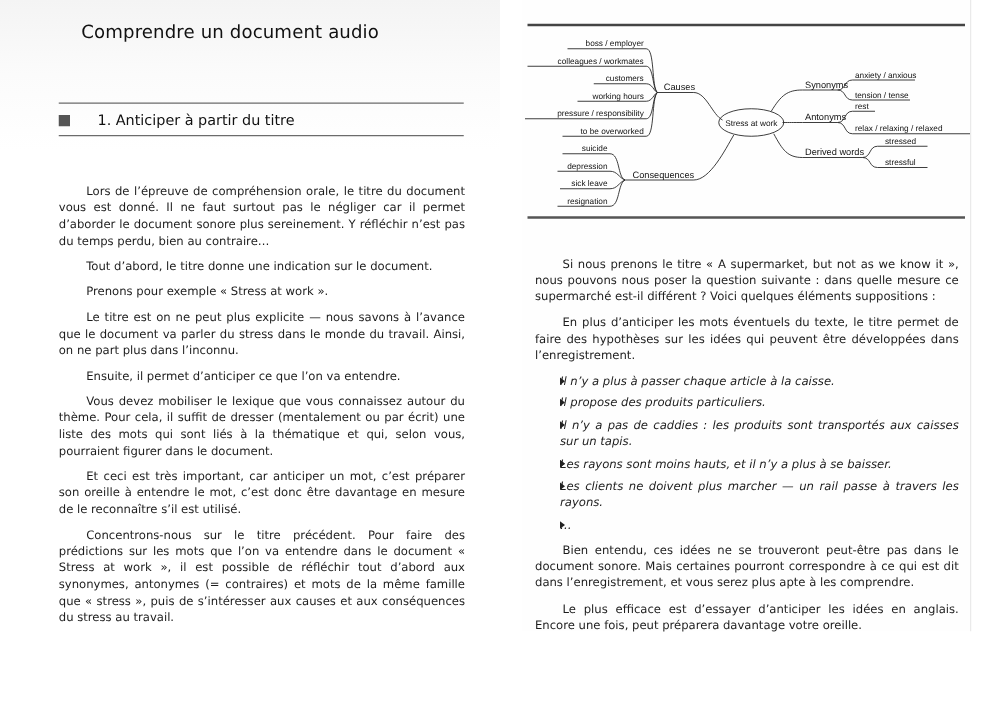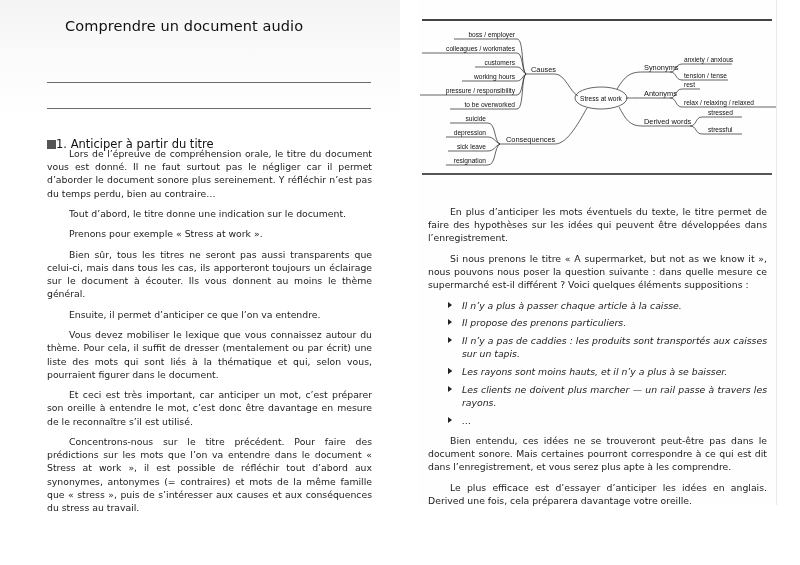--- a/index.html
+++ b/index.html
@@ -11,34 +11,34 @@
   .left-page { left: 0; width: 400px; height: 565px;
     background: linear-gradient(180deg, #f4f4f4 0px, #fbfbfb 60px, #ffffff 120px); }
   .right-page { left: 418px; width: 358px; height: 505px; background: #fefefe;
     border-right: 1px solid #eaeaea; }
   .chapter-title {
     position: absolute; left: 65px; top: 18px; font-size: 14.5px; font-weight: normal;
     color: #111; letter-spacing: 0.1px;
   }
   .rule { position: absolute; height: 1px; background: #6b6b6b; }
   .section-header {
-    position: absolute; left: 47px; top: 89px; display: flex; align-items: center; gap: 0;
-    font-size: 11.5px; color: #111; margin-top: 48px;
+    position: absolute; left: 47px; top: 89px; display: flex; align-items: center; gap: 22px;
+    font-size: 11.5px; color: #111;
   }
   .section-square { width: 9px; height: 9px; background: #555; display: inline-block; }
   .body-text {
     position: absolute; font-size: 9.3px; line-height: 13.2px; text-align: justify;
     color: #1c1c1c;
     margin-top: 23px;
   }
   .body-text p { margin: 0 0 7.2px 0; text-indent: 22px; }
   .left-col { left: 47px; top: 124px; width: 325px; }
   .right-col { left: 428px; top: 182px; width: 339px; }
   .bullets { list-style: none; margin: 0 0 7px 0; padding: 0 0 0 20px; }
-  .bullets li { position: relative; font-style: italic; padding-left: 14px; margin-bottom: 4.5px; }
+  .bullets li { position: relative; font-style: italic; margin-bottom: 4.5px; }
   .bullets li .bullet-icon {
     position: absolute; left: 0; top: 3px; width: 0; height: 0;
     border-top: 3px solid transparent; border-bottom: 3px solid transparent; border-left: 4px solid #222;
   }
   .mindmap { position: absolute; left: 420px; top: 10px; width: 360px; height: 160px; }
   .mindmap svg { width: 360px; height: 160px; }
   .mm-label { font-family: "Liberation Sans", sans-serif; font-size: 6.6px; fill: #111; }
   .mm-branch { font-family: "Liberation Sans", sans-serif; font-size: 7.4px; fill: #111; }
   .mm-center { font-family: "Liberation Sans", sans-serif; font-size: 6.6px; fill: #111; }
 </style>
@@ -51,21 +51,21 @@
   <div class="section-header">
     <span class="section-square"></span>
     <span>1. Anticiper à partir du titre</span>
   </div>
   <div class="rule" style="left:47px; top:108px; width:324px;"></div>
 
   <div class="body-text left-col">
     <p>Lors de l’épreuve de compréhension orale, le titre du document vous est donné. Il ne faut surtout pas le négliger car il permet d’aborder le document sonore plus sereinement. Y réfléchir n’est pas du temps perdu, bien au contraire…</p>
     <p>Tout d’abord, le titre donne une indication sur le document.</p>
     <p>Prenons pour exemple « Stress at work ».</p>
-    <p>Bien sûr, tous les titres ne seront pas aussi transparents que celui-ci, mais dans tous les cas, ils apporteront toujours un éclairage sur le document à écouter. Ils vous donnent au moins le thème général.</p>
+    <p>Le titre est on ne peut plus explicite — nous savons à l’avance que le document va parler du stress dans le monde du travail. Ainsi, on ne part plus dans l’inconnu.</p>
     <p>Ensuite, il permet d’anticiper ce que l’on va entendre.</p>
     <p>Vous devez mobiliser le lexique que vous connaissez autour du thème. Pour cela, il suffit de dresser (mentalement ou par écrit) une liste des mots qui sont liés à la thématique et qui, selon vous, pourraient figurer dans le document.</p>
     <p>Et ceci est très important, car anticiper un mot, c’est préparer son oreille à entendre le mot, c’est donc être davantage en mesure de le reconnaître s’il est utilisé.</p>
     <p>Concentrons-nous sur le titre précédent. Pour faire des prédictions sur les mots que l’on va entendre dans le document « Stress at work », il est possible de réfléchir tout d’abord aux synonymes, antonymes (= contraires) et mots de la même famille que « stress », puis de s’intéresser aux causes et aux conséquences du stress au travail.</p>
   </div>
 </div>
 
 <div class="page right-page"></div>
 <div class="rule" style="left:422px; top:19px; width:350px; height:1.5px; background:#444;"></div>
 
@@ -151,26 +151,26 @@
 
     <text class="mm-branch" x="224" y="114">Derived words</text>
     <text class="mm-label" x="288" y="105">stressed</text>
     <text class="mm-label" x="288" y="122">stressful</text>
   </svg>
 </div>
 
 <div class="rule" style="left:422px; top:173px; width:350px; height:1.5px; background:#555;"></div>
 
 <div class="body-text right-col">
+  <p>Si nous prenons le titre « A supermarket, but not as we know it », nous pouvons nous poser la question suivante : dans quelle mesure ce supermarché est-il différent ? Voici quelques éléments suppositions :</p>
   <p>En plus d’anticiper les mots éventuels du texte, le titre permet de faire des hypothèses sur les idées qui peuvent être développées dans l’enregistrement.</p>
-  <p>Si nous prenons le titre « A supermarket, but not as we know it », nous pouvons nous poser la question suivante : dans quelle mesure ce supermarché est-il différent ? Voici quelques éléments suppositions :</p>
   <ul class="bullets">
     <li><span class="bullet-icon"></span><span>Il n’y a plus à passer chaque article à la caisse.</span></li>
-    <li><span class="bullet-icon"></span><span>Il propose des prenons particuliers.</span></li>
+    <li><span class="bullet-icon"></span><span>Il propose des produits particuliers.</span></li>
     <li><span class="bullet-icon"></span><span>Il n’y a pas de caddies : les produits sont transportés aux caisses sur un tapis.</span></li>
     <li><span class="bullet-icon"></span></li>
     <li><span class="bullet-icon"></span><span>Les rayons sont moins hauts, et il n’y a plus à se baisser.</span></li>
     <li><span class="bullet-icon"></span><span>Les clients ne doivent plus marcher — un rail passe à travers les rayons.</span></li>
     <li><span class="bullet-icon"></span><span>…</span></li>
   </ul>
   <p>Bien entendu, ces idées ne se trouveront peut-être pas dans le document sonore. Mais certaines pourront correspondre à ce qui est dit dans l’enregistrement, et vous serez plus apte à les comprendre.</p>
-  <p>Le plus efficace est d’essayer d’anticiper les idées en anglais. Derived une fois, cela préparera davantage votre oreille.</p>
+  <p>Le plus efficace est d’essayer d’anticiper les idées en anglais. Encore une fois, peut préparera davantage votre oreille.</p>
 </div>
 
 </body></html>

